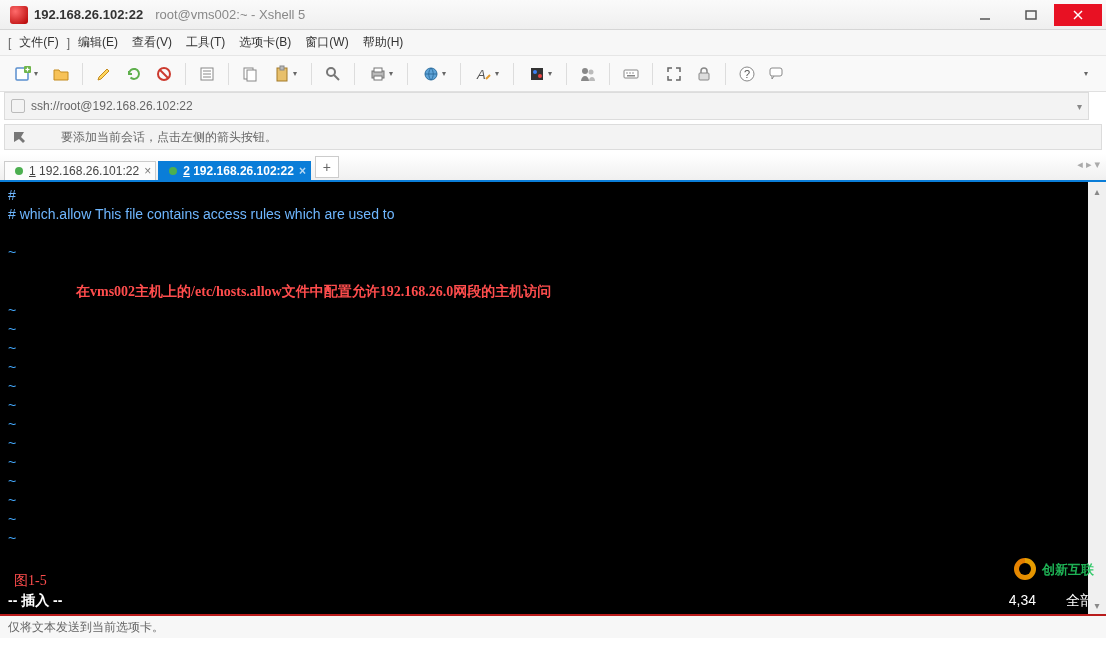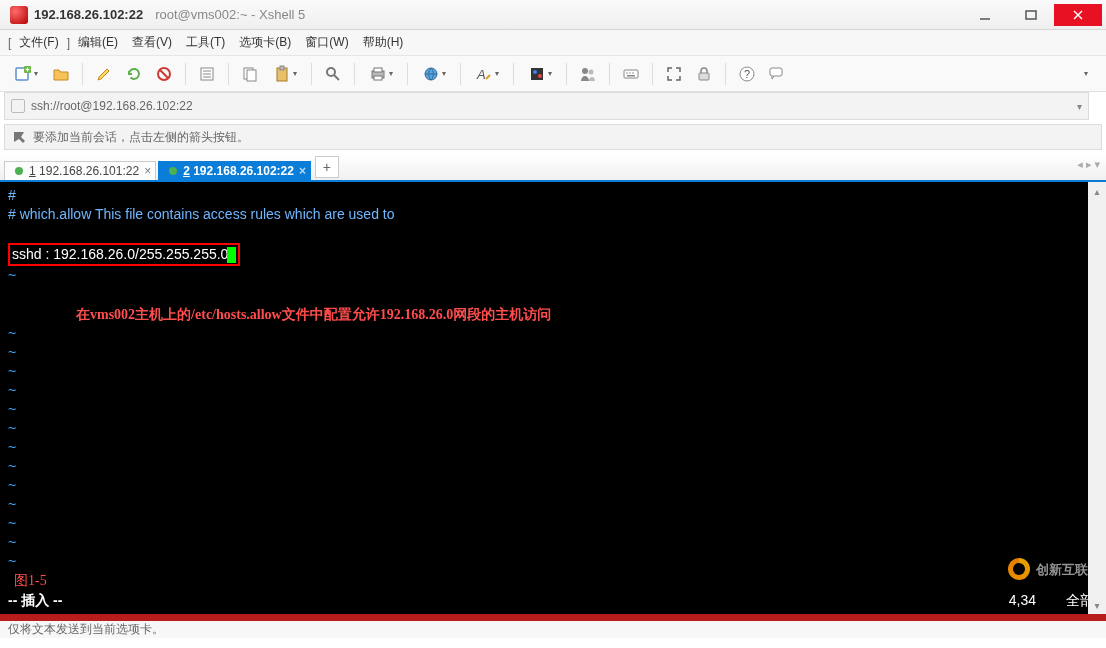--- a/index.html
+++ b/index.html
@@ -21,21 +21,21 @@
 .tb-btn { display: flex; align-items: center; justify-content: center; width: 26px; height: 26px; color: #555; position: relative; }
 .tb-btn.with-arrow { width: 36px; }
 .tb-btn .arrow-down { font-size: 8px; color: #666; margin-left: 2px; }
 .tb-sep { width: 1px; height: 22px; background: #ddd; margin: 0 4px; }
 .tb-icon { width: 18px; height: 18px; }
 
 .addressbar { height: 28px; background: #f3f3f3; border: 1px solid #dcdcdc; margin: 0 17px 4px 4px; display: flex; align-items: center; padding: 0 6px; font-size: 12px; color: #666; }
 .addressbar .url-icon { width: 14px; height: 14px; margin-right: 6px; border: 1px solid #bbb; border-radius: 2px; }
 .addressbar .dropdown-arw { margin-left: auto; color:#888; font-size:10px;}
 
-.hintbar { height: 26px; background: #f3f3f3; border: 1px solid #dcdcdc; margin: 0 4px 4px 4px; display: flex; align-items: center; padding: 0 6px; font-size: 12px; color: #666; }
+.hintbar { height: 26px; background: #f3f3f3; border: 1px solid #dcdcdc; margin: 0 4px 4px 4px; display: flex; align-items: center; padding: 0 6px; font-size: 12px; color: #666; gap: 28px; }
 .hint-arrow { width: 16px; height: 16px; margin-right: 6px; display:flex; align-items:center; justify-content:center; color:#777; }
 
 .tabstrip { height: 28px; background: linear-gradient(#fff,#f0f0f0); display: flex; align-items: flex-end; padding: 0 4px; position: relative; border-bottom:2px solid #0a7dd8; }
 .tab { height: 19px; padding: 0 16px 0 10px; display: flex; align-items: center; font-size: 12px; gap: 6px; border: 1px solid #ccc; border-bottom:none; background:#fcfcfc; color:#444; position:relative; margin-right:2px;}
 .tab .dot { width:8px; height:8px; border-radius:50%; }
 .tab .dot.green { background:#4caf50; }
 .tab.active { background:#0a7dd8; color:#fff; border-color:#0a7dd8; font-weight:bold;}
 .tab .close-x { font-size: 12px; color: inherit; opacity:.7; position:absolute; right:4px;}
 .tab-add { width:24px; height:22px; border:1px solid #ccc; background:#fff; display:flex; align-items:center; justify-content:center; font-size:14px; color:#666; margin-left:2px; margin-bottom:2px;}
 .tabstrip .nav-arrows { position:absolute; right:6px; top:4px; font-size:11px; color:#aaa; display:flex; gap:4px; align-items:center;}
@@ -47,23 +47,23 @@
 .terminal .annotation { color:#ff4d4d; font-family:"Microsoft YaHei"; font-weight:bold; font-size:14px; margin-top: 20px; margin-left: 68px;}
 .terminal .tilde { color:#4af; }
 .terminal .figlabel { color:#ff4d4d; font-weight:normal; font-family:"Microsoft YaHei"; position:absolute; left:14px; bottom:24px;}
 .terminal .modeline { position:absolute; left:8px; bottom:4px; color:#fff; font-weight:bold; }
 .terminal .posline { position:absolute; right:70px; bottom:4px; color:#fff; }
 .terminal .all { position:absolute; right:12px; bottom:4px; color:#fff; }
 .term-scrollbar { position:absolute; right:0; top:0; width:18px; height:100%; background:#f0f0f0; }
 .term-scrollbar .thumb-up { width:100%; height:18px; background:#f0f0f0; display:flex; align-items:center; justify-content:center; color:#888; font-size:10px;}
 .term-scrollbar .thumb-dn { position:absolute; bottom:0; width:100%; height:18px; background:#f0f0f0; display:flex; align-items:center; justify-content:center; color:#888; font-size:10px;}
 
-.statusbar { height: 24px; background:#f7f7f7; border-top:7px solid #b91c1c; display:flex; align-items:center; padding:0 8px; font-size:12px; color:#666;}
-
-.watermark { position:absolute; right:18px; bottom:34px; color:#a3a3a3; font-size:13px; opacity:.9; display:flex; align-items:center; gap:6px; font-weight:bold;}
+.statusbar { height: 24px; background:#f7f7f7; border-top:2px solid #b91c1c; display:flex; align-items:center; padding:0 8px; font-size:12px; color:#666;}
+
+.watermark { position:absolute; right:12px; bottom:34px; color:#22c55e; font-size:13px; opacity:.9; display:flex; align-items:center; gap:6px; font-weight:bold;}
 .watermark .logo { width:22px; height:22px; border-radius:50%; background: conic-gradient(#ffb400, #ff8a00); position:relative;}
 .watermark .logo::after{content:""; position:absolute; inset:5px; background:#000; border-radius:50%;}
 
 svg { display:block; }
 </style>
 </head>
 <body>
 
 <div class="titlebar">
   <div class="app-icon"></div>
@@ -276,23 +276,20 @@
   <div class="tab-add">+</div>
   <div class="nav-arrows">◂ ▸ ▾</div>
 </div>
 
 <div class="terminal">
   <div class="comment">#</div>
   <div>
     <span class="comment"># which.allow</span><span class="comment">   This file contains access rules which are used to</span>
   </div>
   <div style="height:19px"></div>
-  <div>
-    <span class="highlighted"><span>sshd : 192.168.26.0/255.255.255.0</span><span class="cursor"></span></span>
-  </div>
   <div class="tilde">~</div>
   <div class="annotation">在vms002主机上的/etc/hosts.allow文件中配置允许192.168.26.0网段的主机访问</div>
   <div class="tilde">~</div>
     <div class="tilde">~</div>
     <div class="tilde">~</div>
     <div class="tilde">~</div>
   <div class="tilde">~</div>
     <div class="tilde">~</div>
     <div class="tilde">~</div>
     <div class="tilde">~</div>

